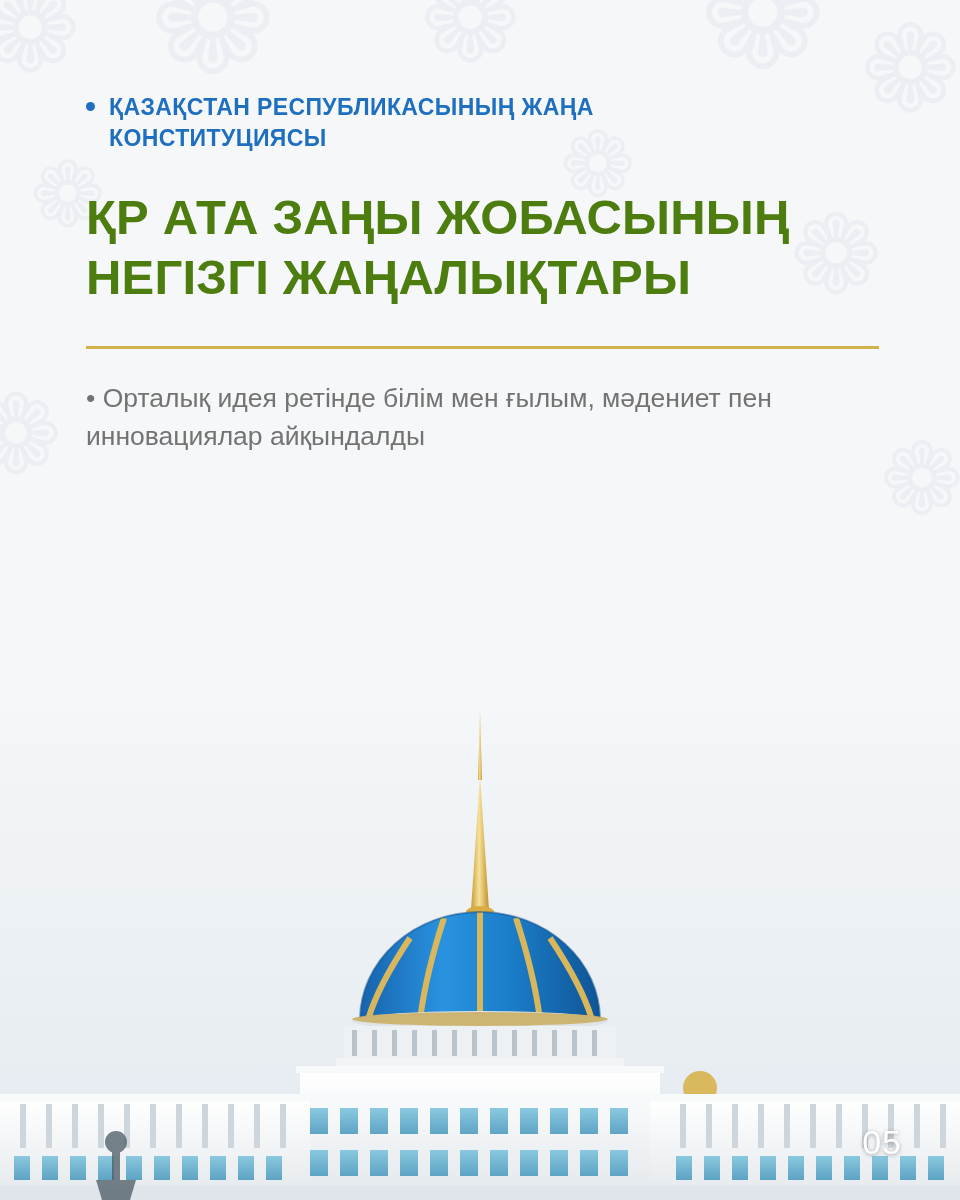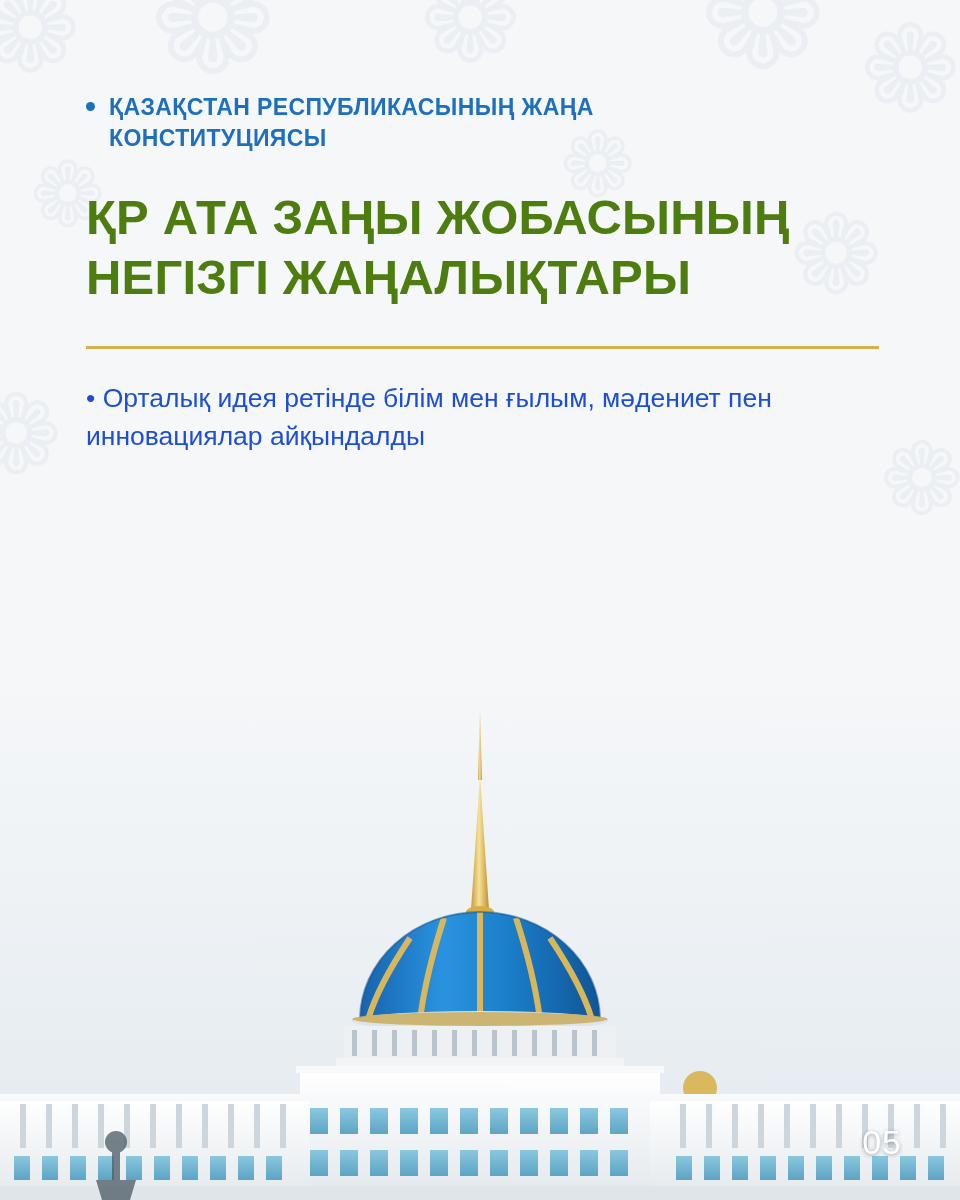--- a/index.html
+++ b/index.html
@@ -75,21 +75,21 @@
 
   .rule {
     margin-top: 38px;
     width: 793px;
     height: 3px;
     background: #d4b24a;
   }
 
   .bullets { margin-top: 30px; }
   .bullet {
-    color: #1d4ed8;
+    color: #737373;
     font-size: 26.5px;
     line-height: 1.45;
     margin-bottom: 30px;
     max-width: 790px;
   }
 
   
   .photo {
     position: absolute;
     left: 0;

